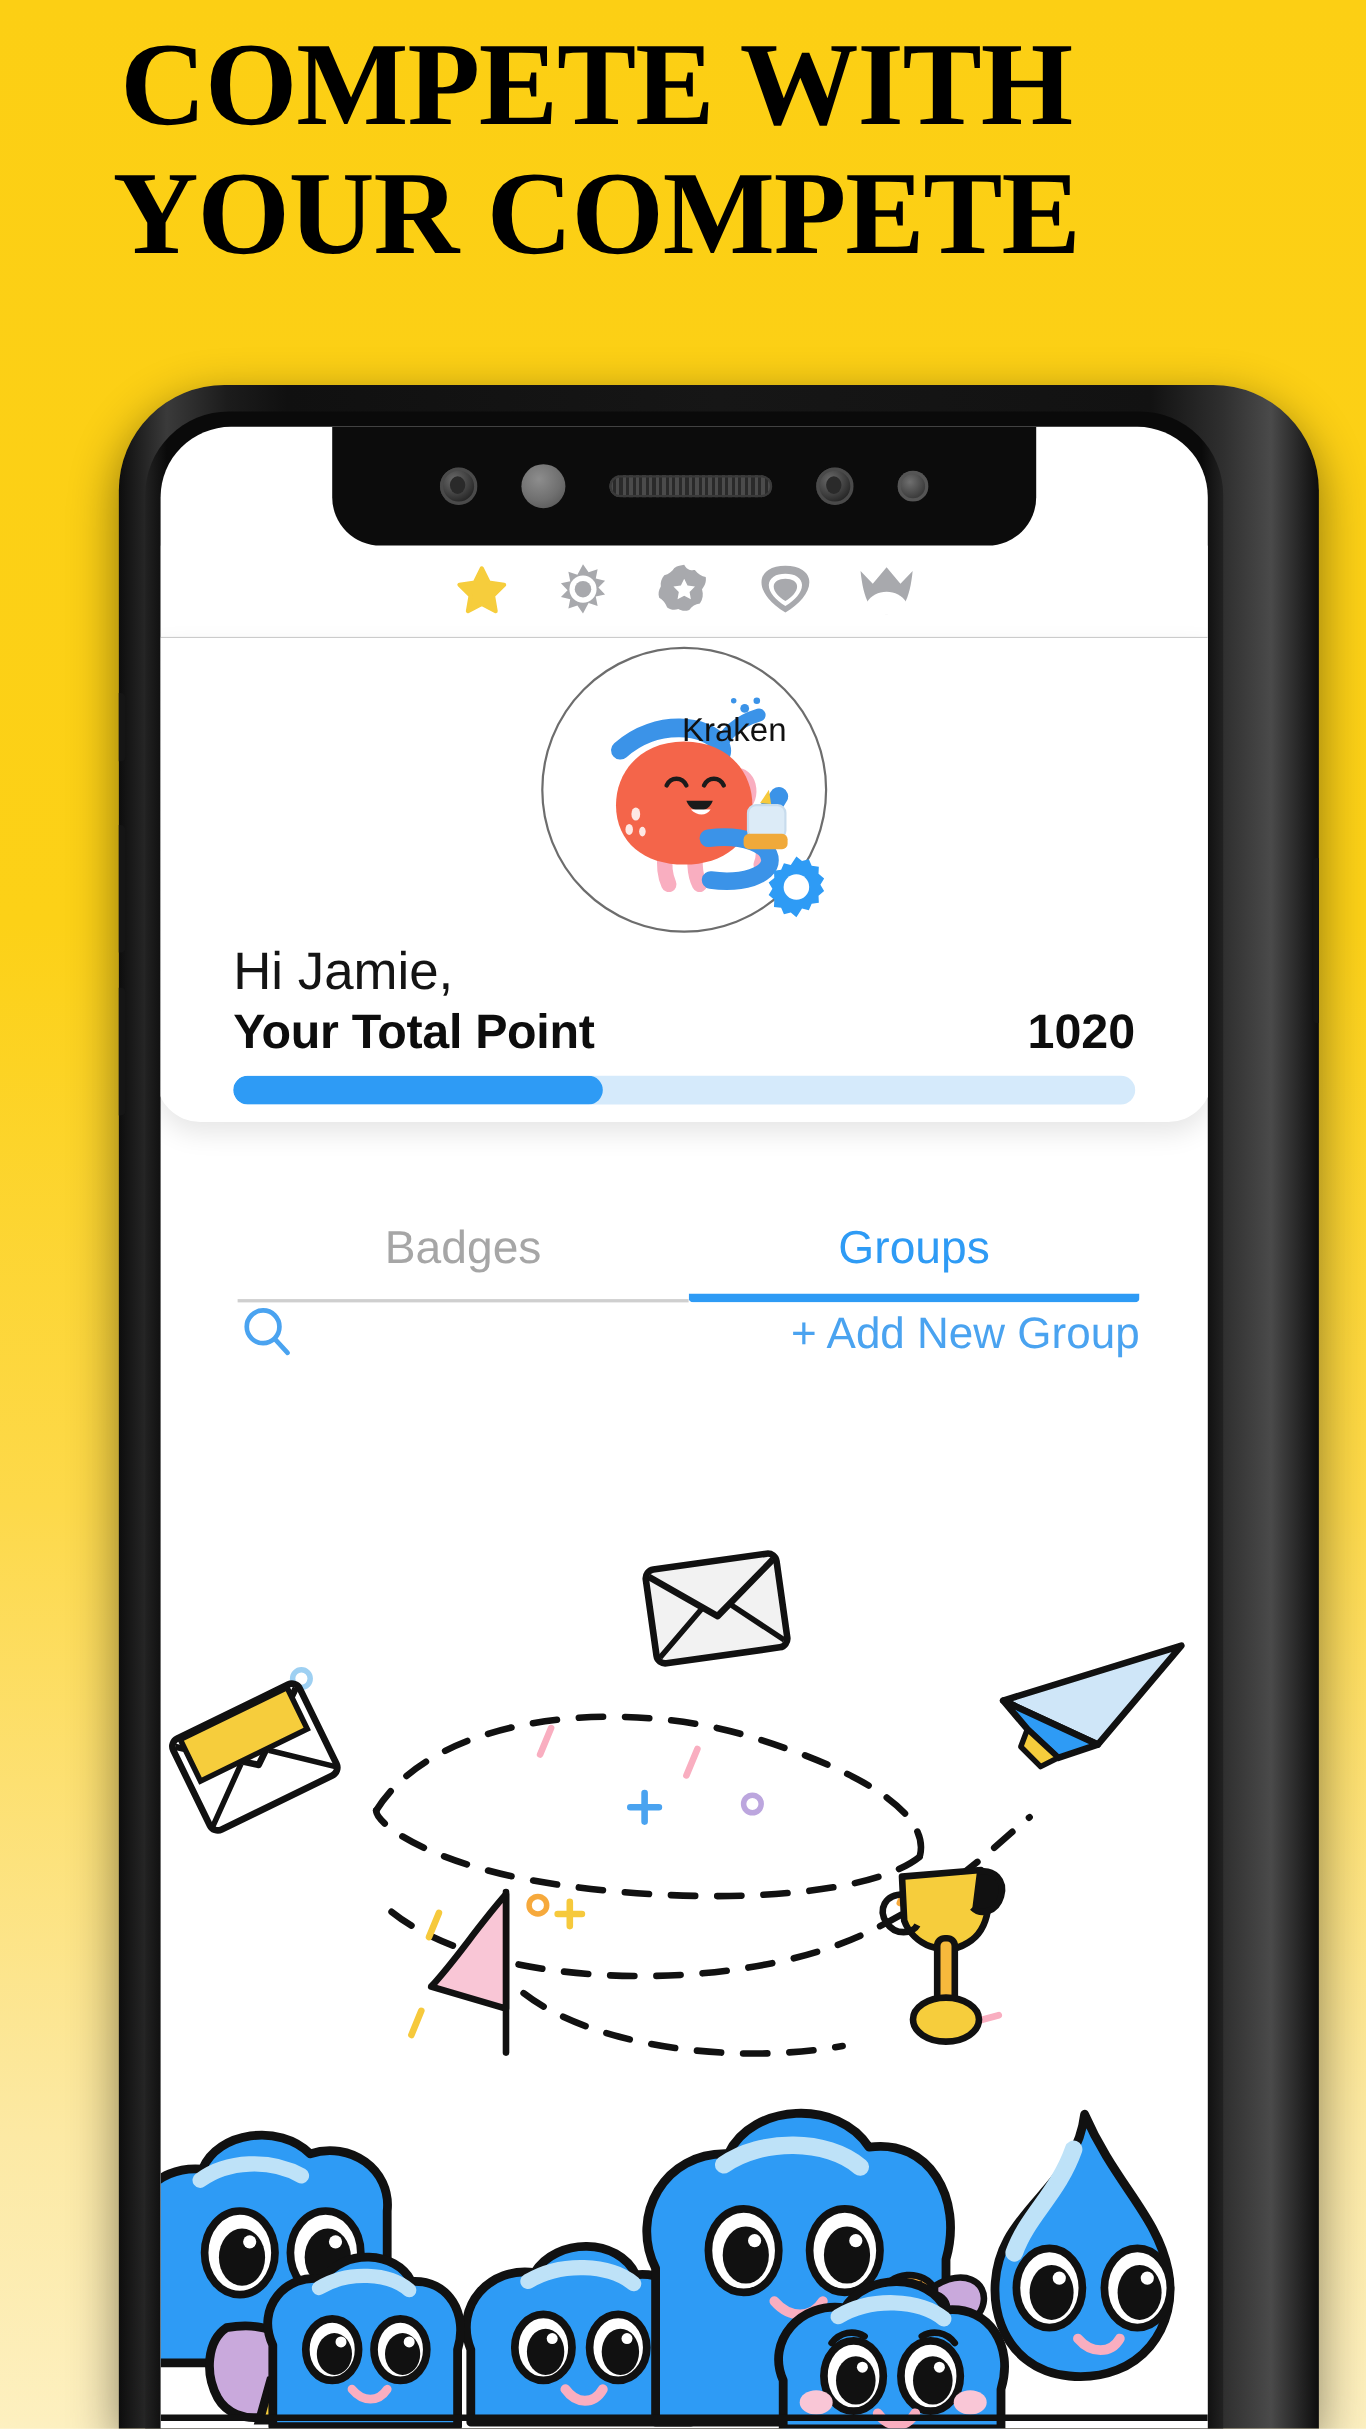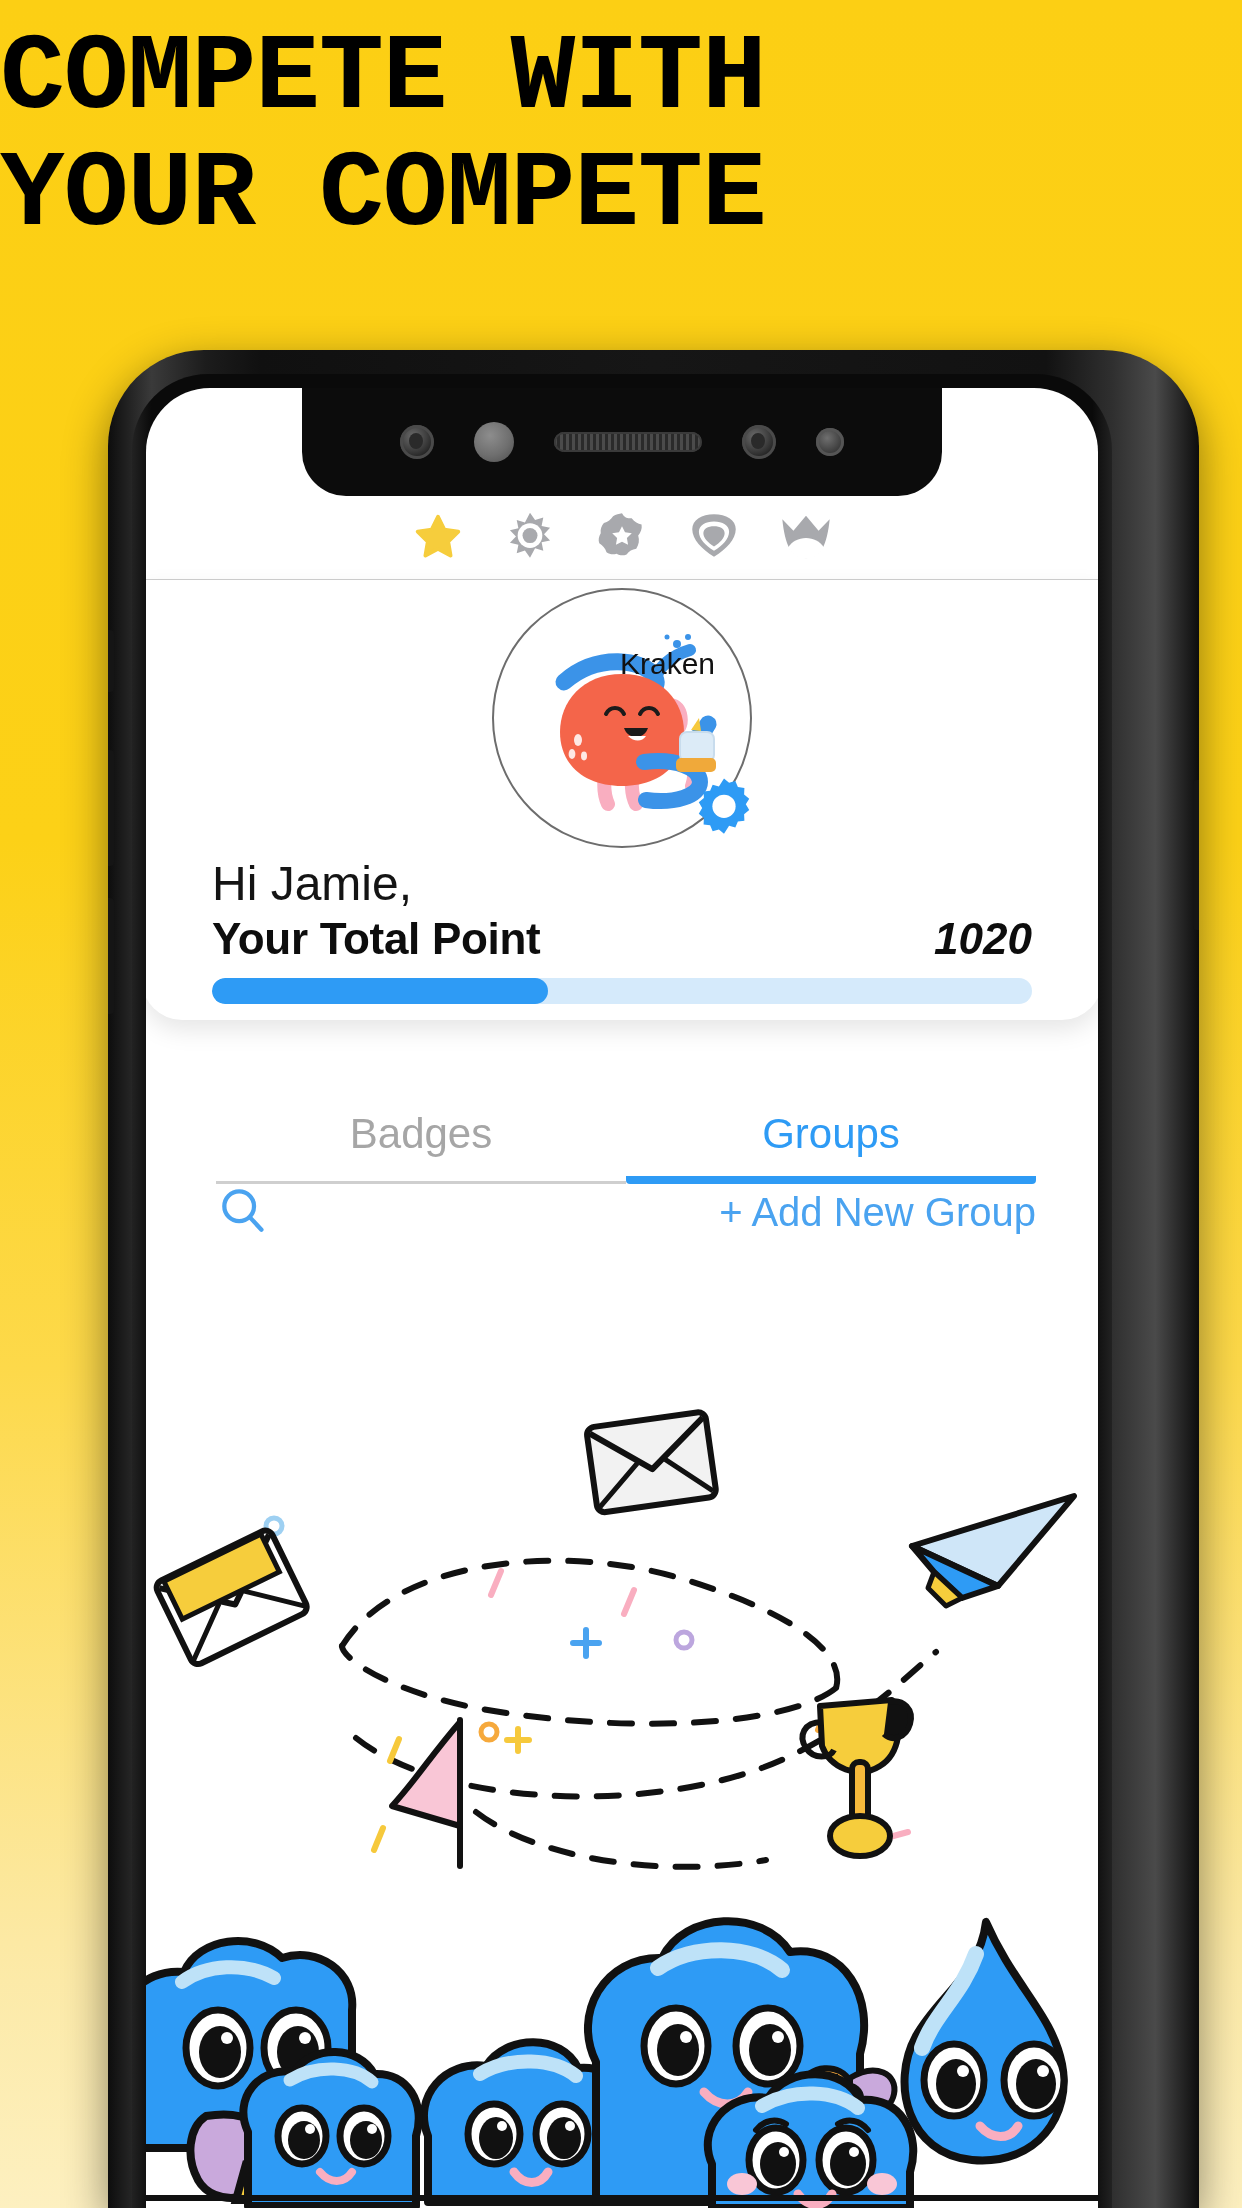--- a/index.html
+++ b/index.html
@@ -6,22 +6,22 @@
   html,body{ width:1242px; height:2208px; overflow:hidden; }
   body{
     font-family:"Liberation Sans", sans-serif;
     background:linear-gradient(180deg,#FCCF14 0%,#FCD117 38%,#FDD94A 62%,#FCE9A4 88%,#FDF0C0 100%);
     position:relative;
   }
 
   
   .headline{
     position:absolute; top:20px; left:0; width:1084px;
-    color:#000;
-    font-family:Liberation Mono, monospace;
+    text-align:center; color:#000;
+    font-family:Liberation Serif, serif;
     font-weight:bold; font-size:108px; line-height:1.08;
     letter-spacing:-1px;
   }
   .headline .l2{ display:block; }
 
   
   .phone{
     position:absolute; left:108px; top:350px;
     width:1091px; height:1858px;
     border-radius:96px 96px 0 0;
@@ -101,21 +101,21 @@
   }
   .greet{
     position:absolute; left:70px; top:276px;
     font-size:48px; color:#141414; font-weight:400;
   }
   .pointrow{
     position:absolute; left:70px; top:334px; width:820px;
     display:flex; align-items:baseline; justify-content:space-between;
   }
   .pointlabel{ font-size:44px; font-weight:bold; color:#0d0d0d; letter-spacing:-.3px; }
-  .pointval{ font-size:44px; font-weight:bold; color:#0d0d0d;font-style:italic; }
+  .pointval{ font-size:44px; font-weight:bold; color:#0d0d0d; }
   .progress{
     position:absolute; left:70px; top:398px; width:820px; height:26px;
     background:#D5EAFB; border-radius:13px; overflow:hidden;
   }
   .progress-fill{ height:100%; background:#2E9BF5; border-radius:13px; }
 
   
   .tabs{
     position:absolute; left:70px; top:686px; width:820px;
     display:flex;

